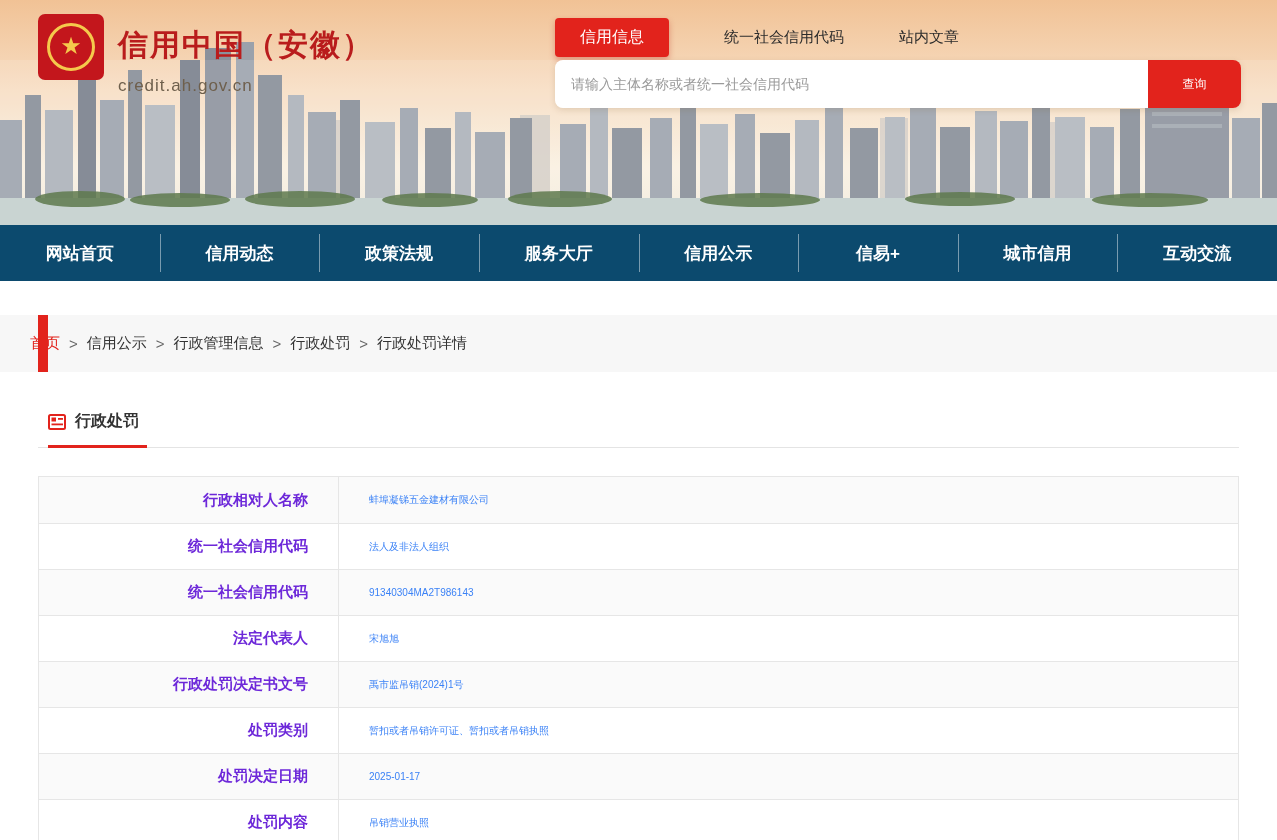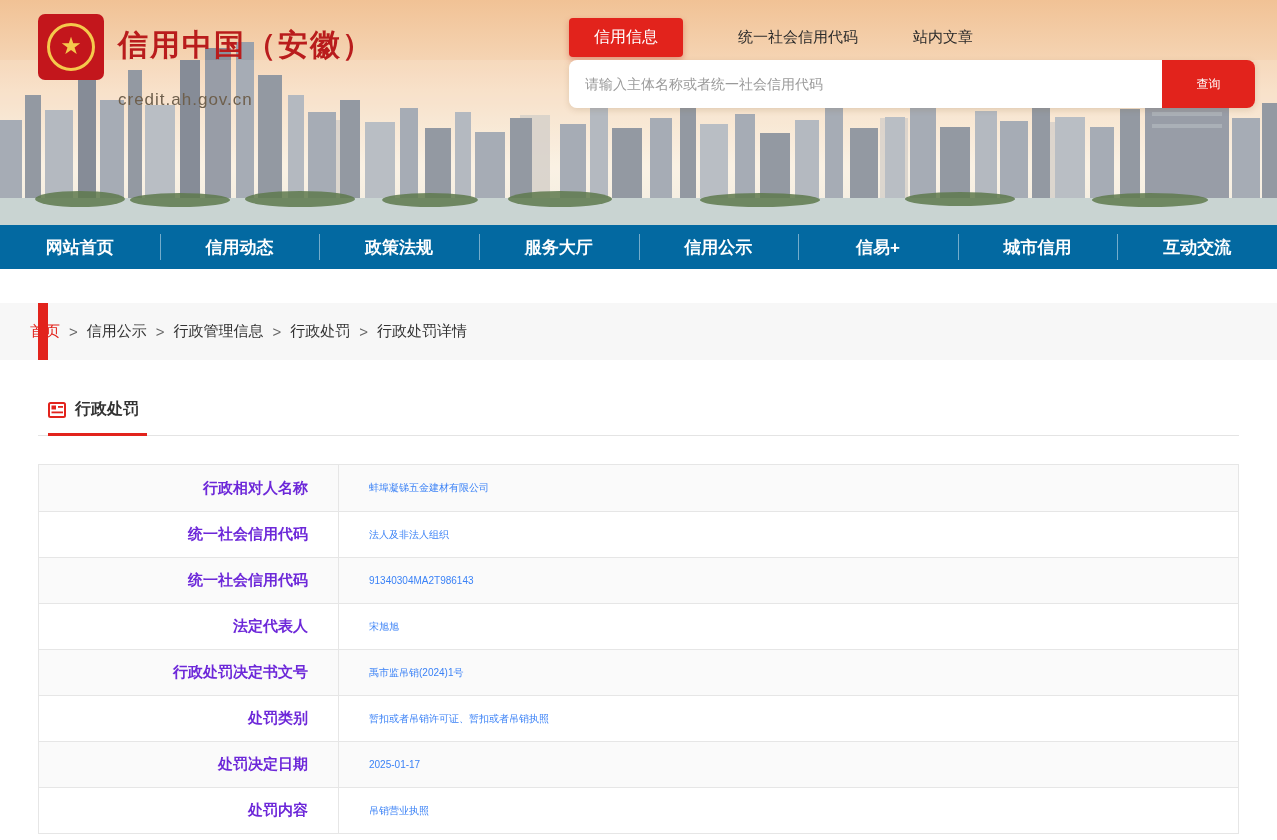--- a/index.html
+++ b/index.html
@@ -9,40 +9,40 @@
     background:#fff; color:#333; position:relative; overflow:hidden;
   }
   
   .banner { position:relative; width:1277px; height:225px; overflow:hidden; }
   .skyline { position:absolute; left:0; top:0; width:1277px; height:225px; display:block; }
   .logo-area { position:absolute; left:38px; top:14px; display:flex; gap:14px; align-items:flex-start; cursor:pointer; }
   .emblem { width:66px; height:66px; background:#c3161c; border-radius:7px; display:flex; align-items:center; justify-content:center; flex:0 0 auto; }
   .emblem-ring { width:48px; height:48px; border:3px solid #f5c94c; border-radius:50%; display:flex; align-items:center; justify-content:center; }
   .emblem-star { color:#f5c94c; font-size:24px; line-height:1; transform:translateY(-1px); }
   .logo-title { font-size:30px; font-weight:bold; color:#b91c1c; letter-spacing:2px;margin-top:11px; }
-  .logo-domain { font-size:17px; color:#6e5f4c; margin-top:24px; letter-spacing:1px; }
-  .header-right { position:absolute; left:569px; top:18px; width:686px; }
+  .logo-domain { font-size:17px; color:#6e5f4c; margin-top:10px; letter-spacing:1px; }
+  .header-right { position:absolute; left:555px; top:18px; width:686px; }
   .tabs { display:flex; align-items:center; }
   .tab-active {
     background:#e2231c; color:#fff; font-size:16px; padding:9px 25px;
     border-radius:4px; cursor:pointer; box-shadow:0 3px 6px rgba(190,30,20,.35);
   }
   .tab-plain { font-size:15px; color:#2b2b2b; margin-left:55px; cursor:pointer; }
   .searchbar { display:flex; margin-top:3px; height:48px; border-radius:8px; overflow:hidden; box-shadow:0 2px 6px rgba(120,90,50,.18); }
   .search-input {
     flex:1; border:none; outline:none; padding:0 16px; font-size:14px; color:#333; background:#fff;
     font-family:"Liberation Sans",sans-serif;
   }
   .search-input::placeholder { color:#9a9a9a; }
   .search-btn {
     width:93px; border:none; background:#e2231c; color:#fff; font-size:12px; cursor:pointer;
     font-family:"Liberation Sans",sans-serif;
   }
   
-  .mainnav { display:flex; height:44px; background:#0369a1; }
+  .mainnav { display:flex; height:56px; background:#0c4a6e; }
   .nav-item {
     flex:1; display:flex; align-items:center; justify-content:center;
     color:#fff; font-size:17px; font-weight:bold; cursor:pointer; position:relative;
   }
   .nav-item + .nav-item::before {
     content:""; position:absolute; left:0; top:9px; bottom:9px; width:1px; background:rgba(255,255,255,.45);
   }
   
   .crumb-strip { margin-top:34px; height:57px; background:#f7f7f7; position:relative; display:flex; align-items:center; }
   .crumb-redbar { position:absolute; left:38px; top:0; width:10px; height:57px; background:#e2231c; }

